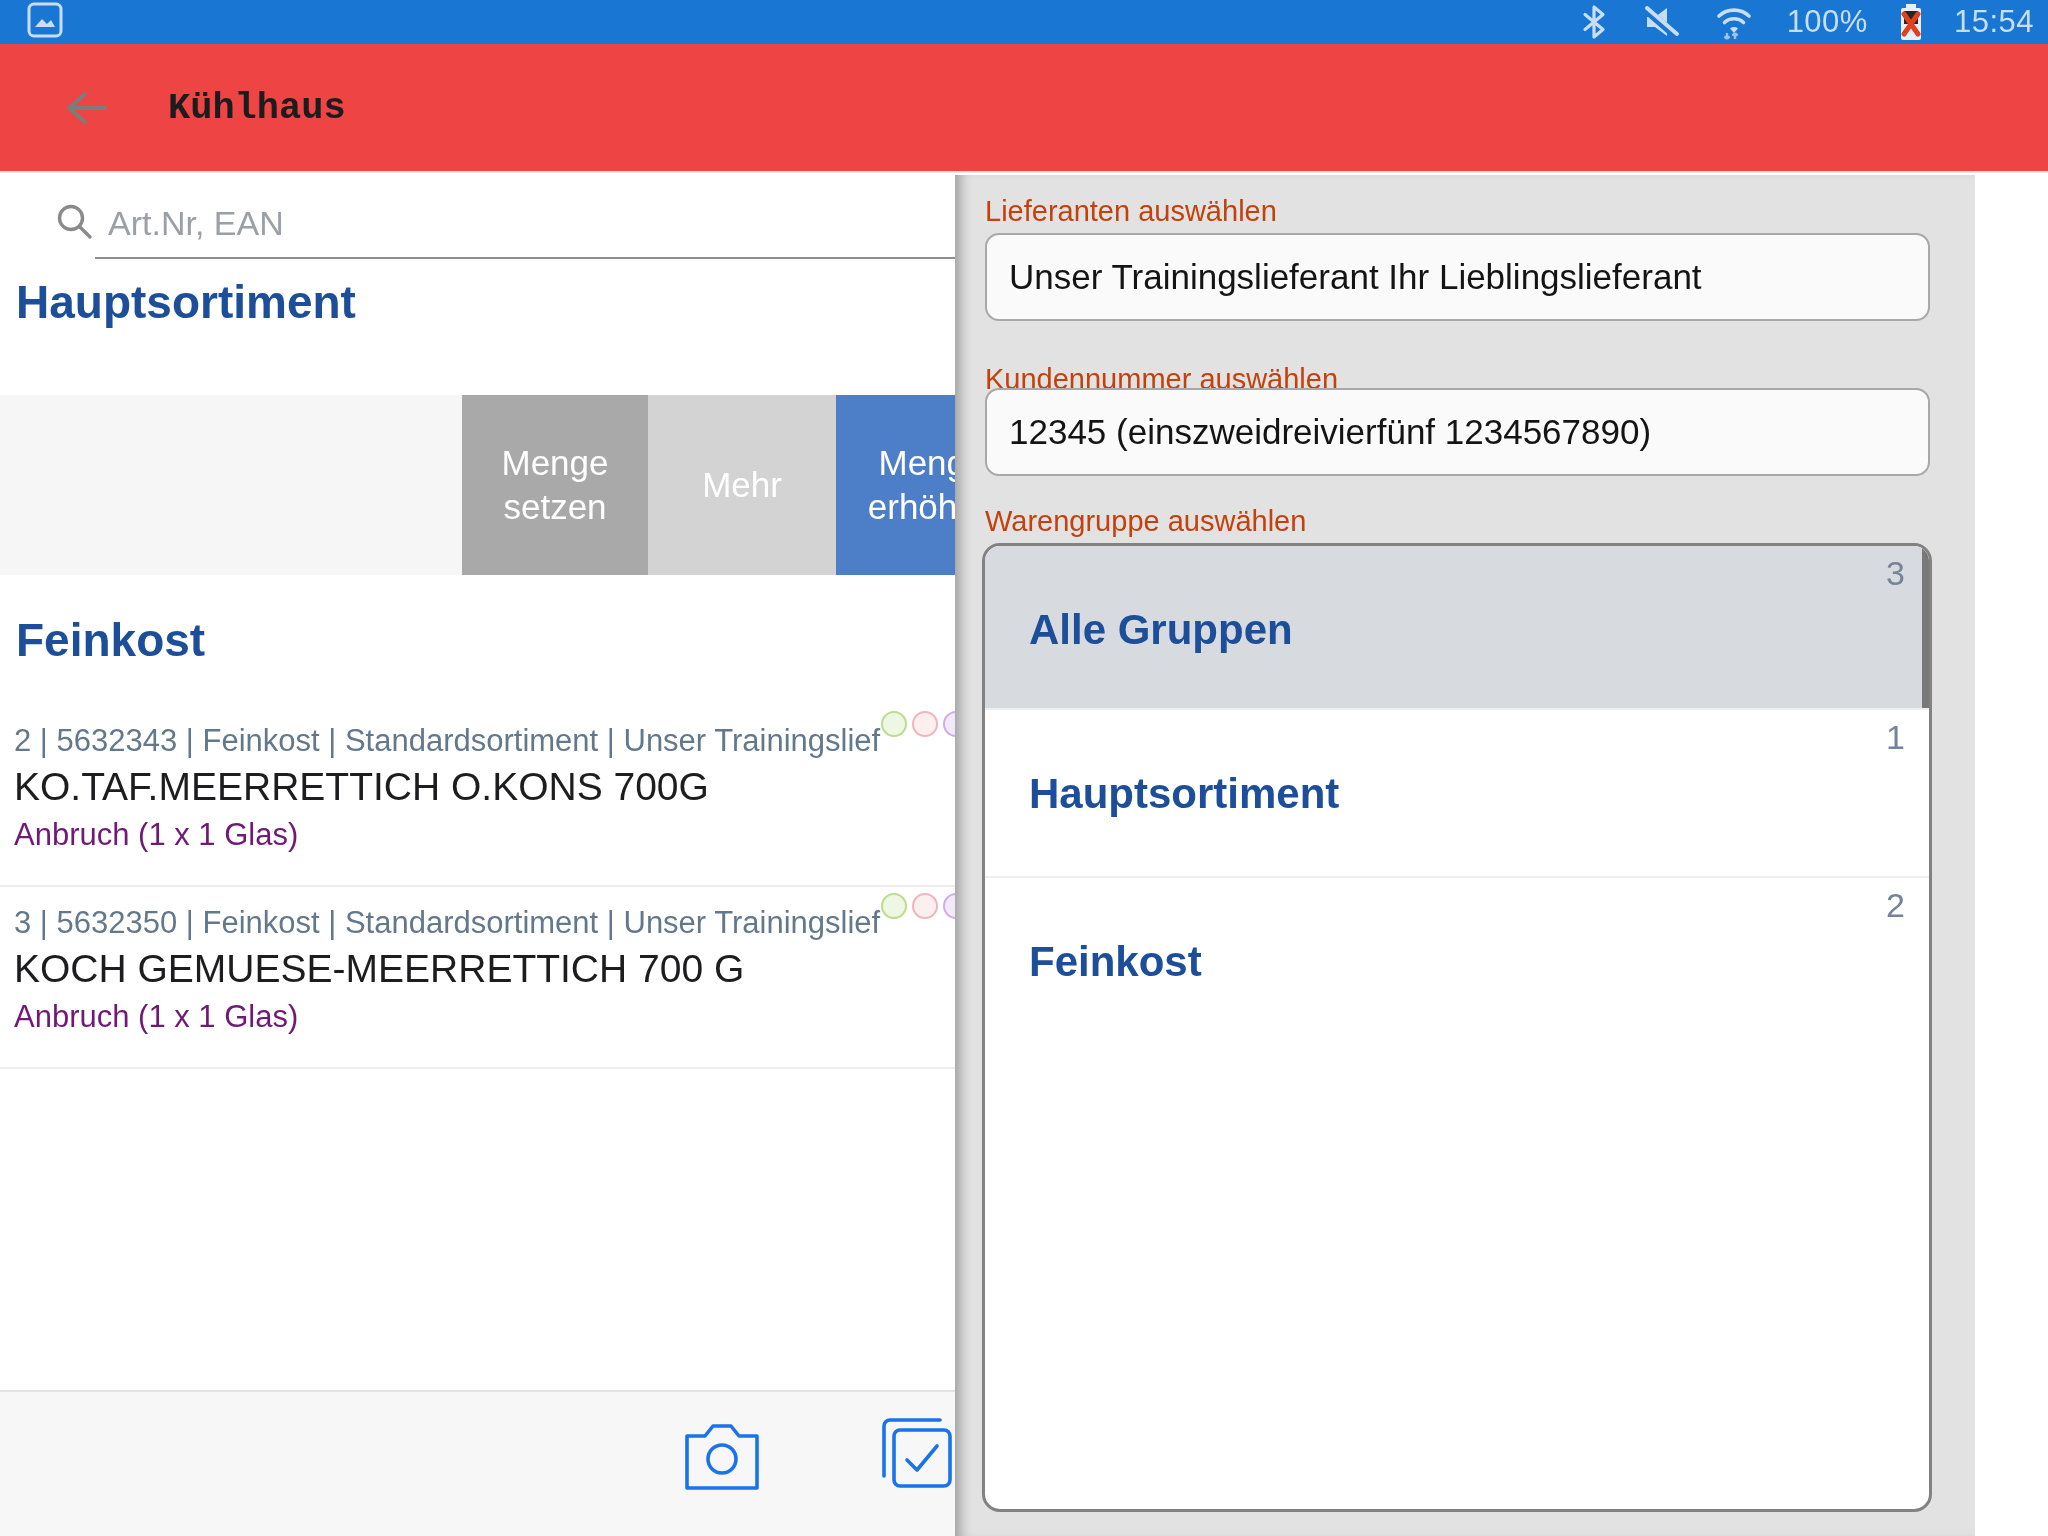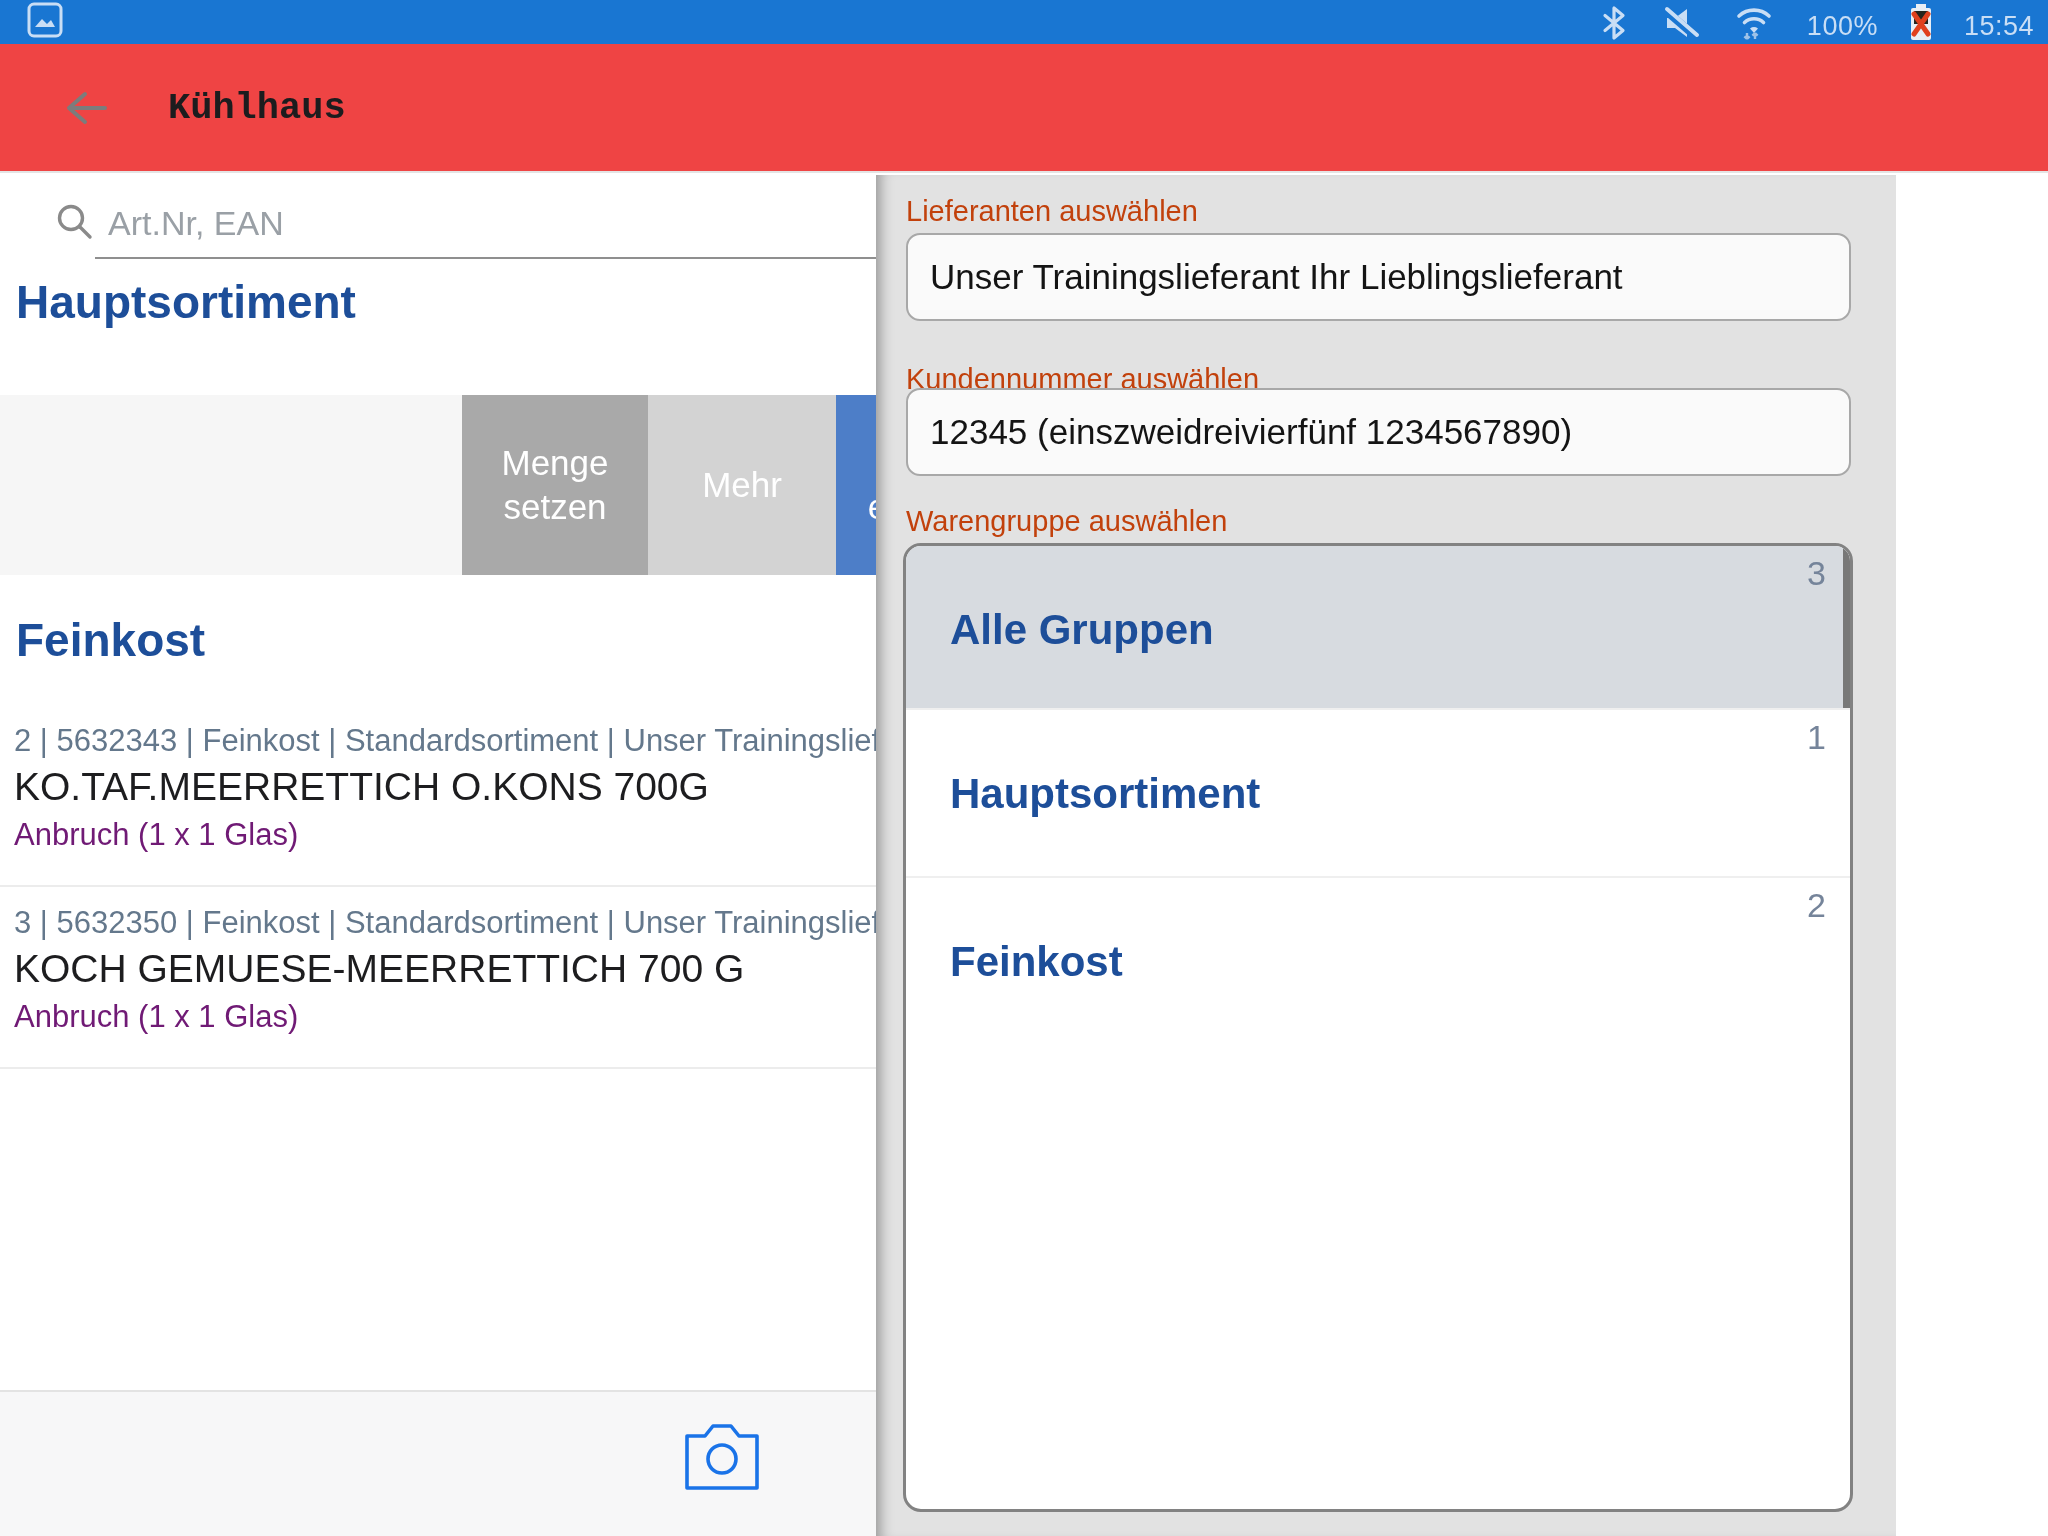--- a/index.html
+++ b/index.html
@@ -5,33 +5,33 @@
   * { box-sizing: border-box; margin: 0; padding: 0; }
   html,body { width:2048px; height:1536px; overflow:hidden; }
   body { font-family:"Liberation Sans", sans-serif; background:#fff; }
   .app { position:relative; width:2048px; height:1536px; }
 
   
   .status-bar { position:absolute; top:0; left:0; width:100%; height:44px;
     background:#1976d2; display:flex; align-items:center; justify-content:space-between;
     padding:0 14px 0 26px; }
   .sb-left { display:flex; align-items:center; }
-  .sb-right { display:flex; align-items:flex-end; gap:30px; color:#c9def5; font-size:27px; }
+  .sb-right { display:flex; align-items:center; gap:30px; color:#c9def5; font-size:31px; }
   .sb-right svg { display:block; }
   .sb-text { letter-spacing:0.5px; }
 
   
   .header { position:absolute; top:44px; left:0; width:100%; height:129px; background:#ef4444;
     border-bottom:2px solid #e4e4e4; display:flex; align-items:center;font-family:Liberation Mono, monospace; }
   .back-btn { margin-left:58px; width:56px; height:56px; display:flex; align-items:center; justify-content:center; cursor:pointer; }
   .page-title { margin-left:54px; font-size:37px; font-weight:bold; color:#1c1c1e; }
 
   
   .main { position:absolute; top:175px; left:0; width:2048px; height:1361px; display:flex; }
-  .left-panel { position:relative; width:876px; height:100%; background:#ffffff;padding-left:40px; }
+  .left-panel { position:relative; width:955px; height:100%; background:#ffffff;padding-left:40px; }
   .right-panel { position:relative; width:1020px; height:100%; background:#e2e2e2;
     box-shadow: inset 14px 0 14px -10px rgba(0,0,0,0.35); }
 
   
   .search-icon { position:absolute; left:52px; top:24px; }
   .search-input { position:absolute; left:108px; top:20px; width:880px; height:56px; border:none; outline:none;
     font-family:"Liberation Sans", sans-serif; font-size:34px; color:#333; background:transparent; }
   .search-input::placeholder { color:#9aa0a6; opacity:1; }
   .search-underline { position:absolute; left:95px; top:82px; width:913px; height:2px; background:#8f8f8f; }
 

